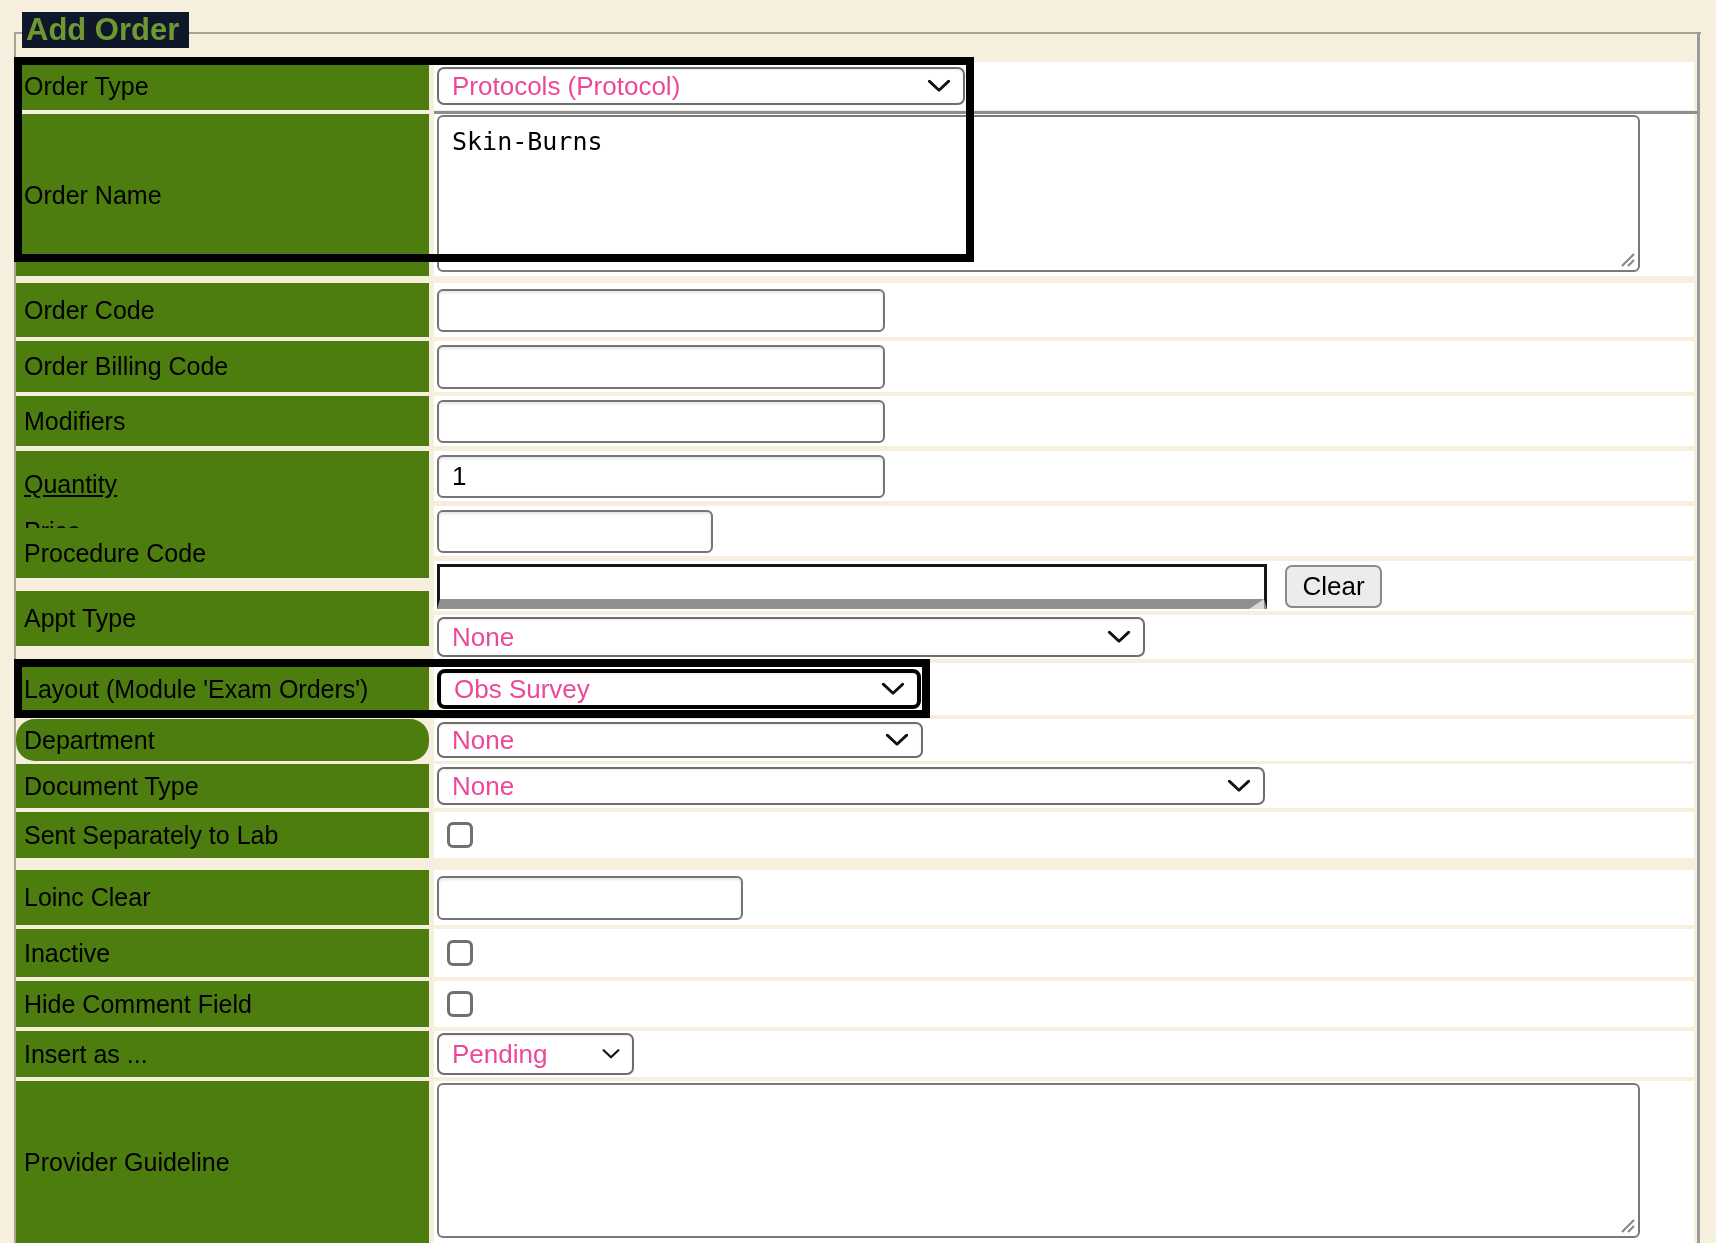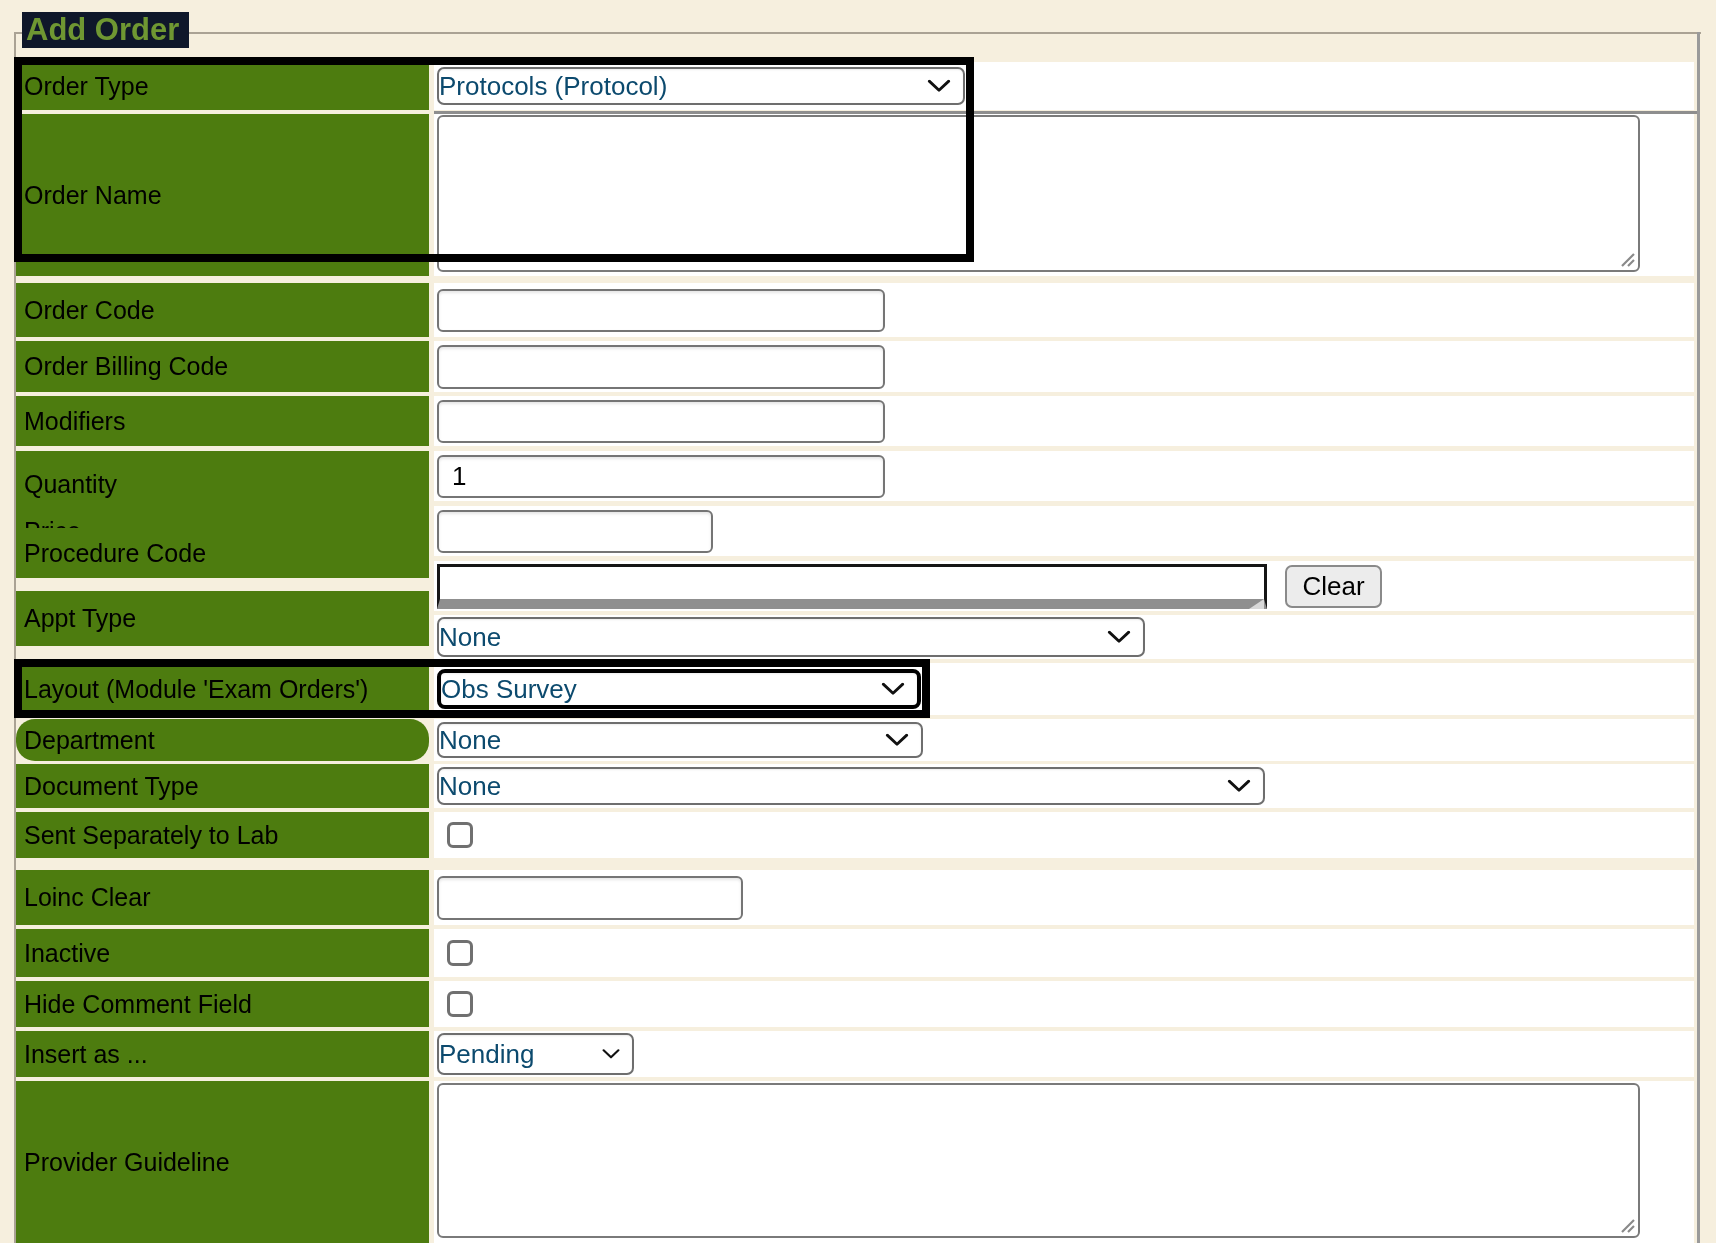--- a/index.html
+++ b/index.html
@@ -15,21 +15,21 @@
 
   
   .cell-label{position:absolute;left:16px;width:413px;background:#4d7c0f;display:flex;align-items:center;z-index:1;}
   .cell-label span{padding-left:8px;font-size:25px;color:#000;}
   .cell-value{position:absolute;left:434px;width:1260px;background:#ffffff;z-index:1;}
 
   
   .ctl{position:absolute;z-index:3;box-sizing:border-box;background:#fff;}
   .ctl-select{border:2px solid #6e6e6e;border-radius:7px;display:flex;align-items:center;
               box-shadow:inset 0 1px 2px rgba(0,0,0,.08);}
-  .ctl-select .val{font-size:26px;color:#0c4a6e;white-space:nowrap;}
+  .ctl-select .val{padding-left:13px;font-size:26px;color:#ec4899;white-space:nowrap;}
   .chev{position:absolute;right:12px;top:50%;transform:translateY(-50%);}
   .ctl-input{border:2px solid #757575;border-radius:6px;box-shadow:inset 0 2px 3px rgba(0,0,0,.10);
              display:flex;align-items:center;}
   .ctl-input .val{padding-left:13px;font-size:26px;color:#000;}
   .ctl-textarea{border:2px solid #7a7a7a;border-radius:6px;}
   .ctl-textarea .val{display:block;padding:10px 0 0 13px;font-family:"DejaVu Sans Mono",monospace;font-size:25px;color:#000;}
   .grip{position:absolute;right:3px;bottom:3px;}
   .ctl-dark{border:3px solid #161616;border-bottom:10px solid #8f8f8f;border-radius:0;}
   .ctl-dark .notch{position:absolute;right:0px;bottom:-10px;width:15px;height:10px;background:#d9d9d9;
                    clip-path:polygon(100% 0,100% 100%,0 100%);}
@@ -60,20 +60,21 @@
         <span class="val">Protocols (Protocol)</span>
         <svg class="chev" width="24" height="13" viewBox="0 0 22 12">
           <path d="M2 1.5 L11 10 L20 1.5" fill="none" stroke="#111" stroke-width="2.6" stroke-linecap="round" stroke-linejoin="round"></path>
         </svg>
       </div>
       <div class="cell-label" style="top: 114px; height: 162px;">
         <span>Order Name</span>
       </div>
       <div class="cell-value" style="top: 114px; height: 162px;"></div>
       <div class="ctl ctl-textarea" style="left: 437px; top: 115px; width: 1203px; height: 157px;">
+        <span class="val">Skin-Burns</span>
         <svg class="grip" width="16" height="16" viewBox="0 0 16 16">
           <path d="M3 15 L15 3 M9 15 L15 9" stroke="#8a8a8a" stroke-width="2.2" fill="none"></path>
         </svg>
       </div>
       <div class="cell-label" style="top: 283px; height: 54px;">
         <span>Order Code</span>
       </div>
       <div class="cell-value" style="top: 283px; height: 54px;"></div>
       <div class="ctl ctl-input" style="left: 437px; top: 289px; width: 448px; height: 43px;">
         <span class="val"></span>
@@ -85,21 +86,21 @@
       <div class="ctl ctl-input" style="left: 437px; top: 345px; width: 448px; height: 44px;">
         <span class="val"></span>
       </div>
       <div class="cell-label" style="top: 396px; height: 50px;">
         <span>Modifiers</span>
       </div>
       <div class="cell-value" style="top: 396px; height: 50px;"></div>
       <div class="ctl ctl-input" style="left: 437px; top: 400px; width: 448px; height: 43px;">
         <span class="val"></span>
       </div>
-      <div class="cell-label" style="top: 451px; height: 66px;">
+      <div class="cell-label" style="top: 451px; height: 66px; text-decoration: underline;">
         <span>Quantity</span>
       </div>
       <div class="cell-value" style="top: 451px; height: 50px;"></div>
       <div class="ctl ctl-input" style="left: 437px; top: 455px; width: 448px; height: 43px;">
         <span class="val">1</span>
       </div>
       <div class="cell-label" style="top: 506px; height: 50px;">
         <span>Price</span>
       </div>
       <div class="cell-value" style="top: 506px; height: 50px;"></div>

